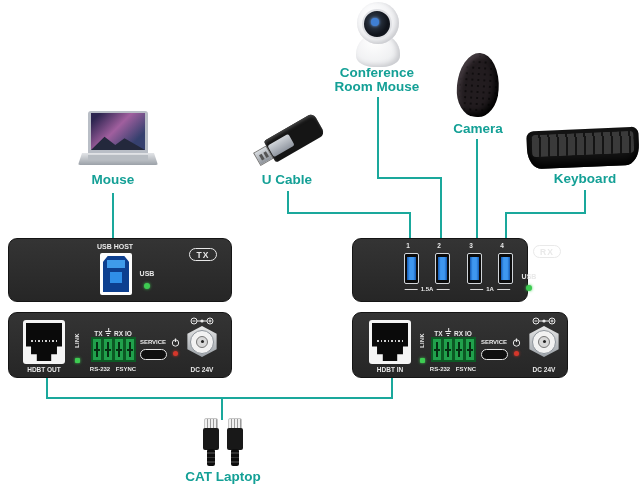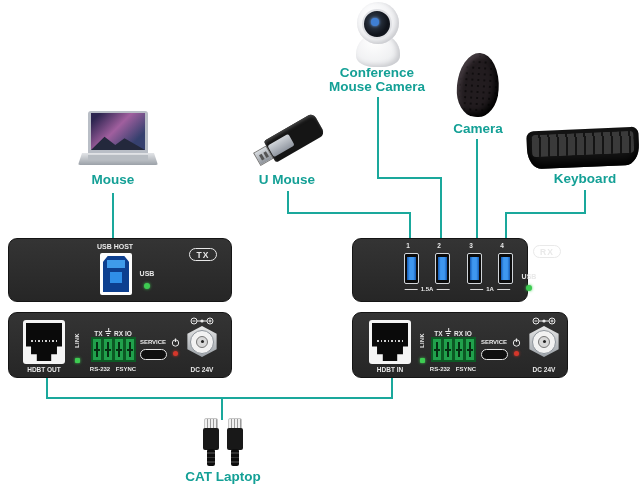--- a/index.html
+++ b/index.html
@@ -126,31 +126,31 @@
   <div class="lbl" style="left:113px;top:173px;">Mouse</div>
 
   <div class="udisk" style="left:252px;top:129px;width:72px;height:25px;">
     <div class="ud-conn">
         <i style="left:3px;"></i>
         <i style="left:8px;"></i>
       </div>
     <div class="ud-body"></div>
     <div class="ud-slider"></div>
   </div>
-  <div class="lbl" style="left:287px;top:173px;">U Mouse</div>
+  <div class="lbl" style="left:287px;top:173px;">U Cable</div>
 
   <div class="abs" style="left:350px;top:2px;width:56px;height:66px;">
     <div class="cam-body" style="left:6px;top:32px;width:44px;height:33px;"></div>
     <div class="cam-head" style="left:7px;top:0;"></div>
     <div class="cam-lens" style="left:12px;top:7px;"></div>
     <div class="cam-glint" style="left:21px;top:16px;"></div>
   </div>
   <div class="lbl" style="left:377px;top:66px;">
     <span style="display:block;">Conference</span>
-    <span style="display:block;">Mouse Camera</span>
+    <span style="display:block;">Room Mouse</span>
   </div>
 
   <div class="mouse-body" style="left:457px;top:53px;width:42px;height:64px;"></div>
   <div class="lbl" style="left:478px;top:122px;">Camera</div>
 
   <div class="kb-body" style="left:527px;top:129px;width:112px;height:38px;">
     <div class="kb-keys"></div>
   </div>
   <div class="lbl" style="left:585px;top:172px;">Keyboard</div>
 

